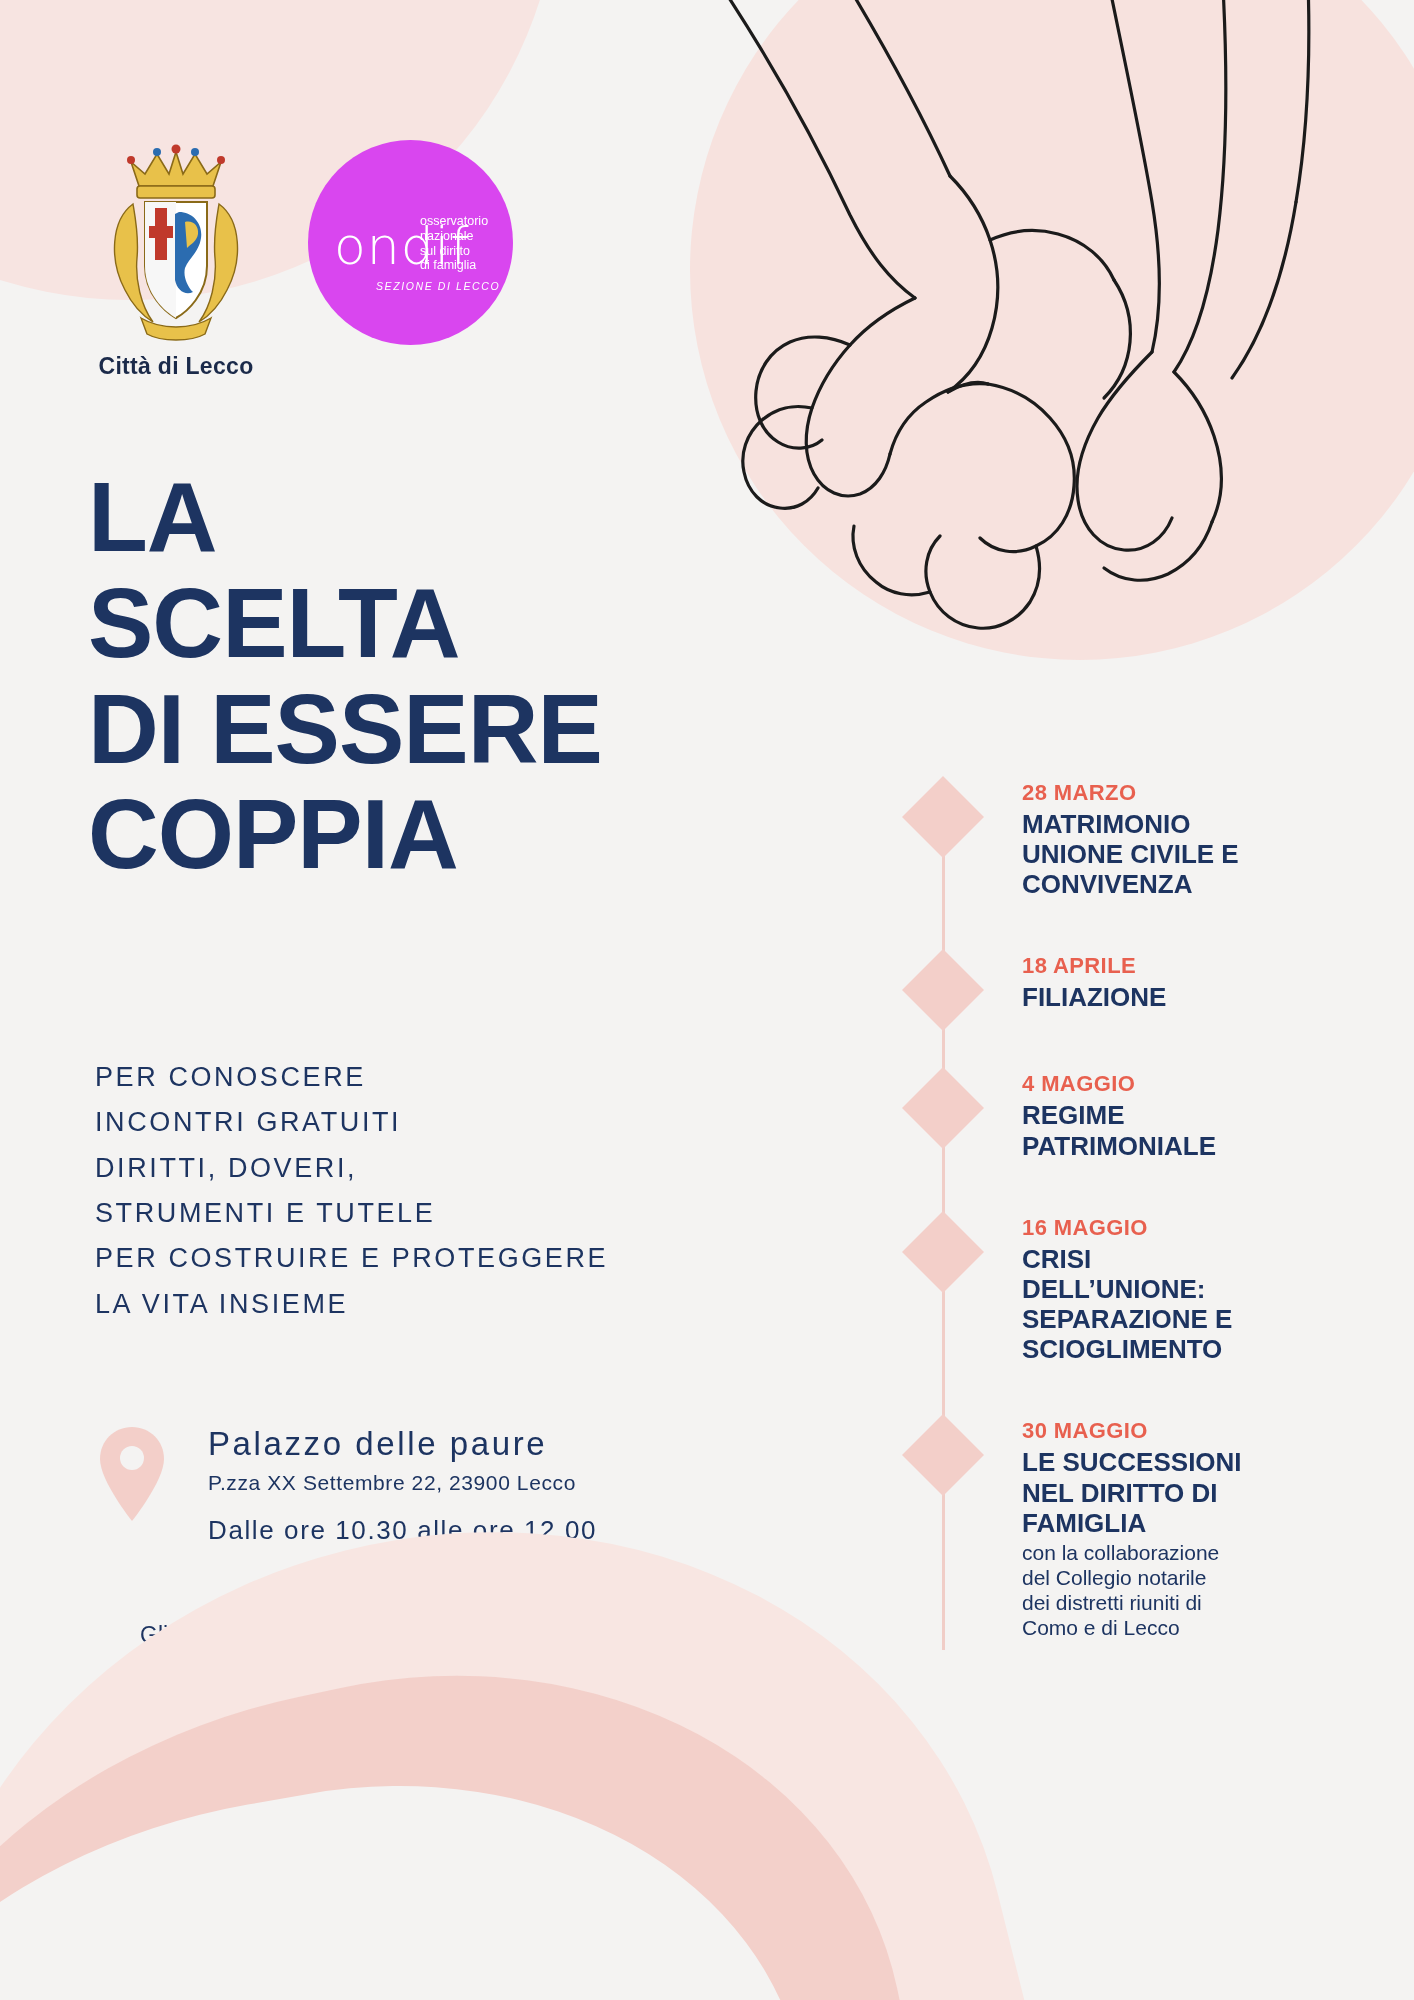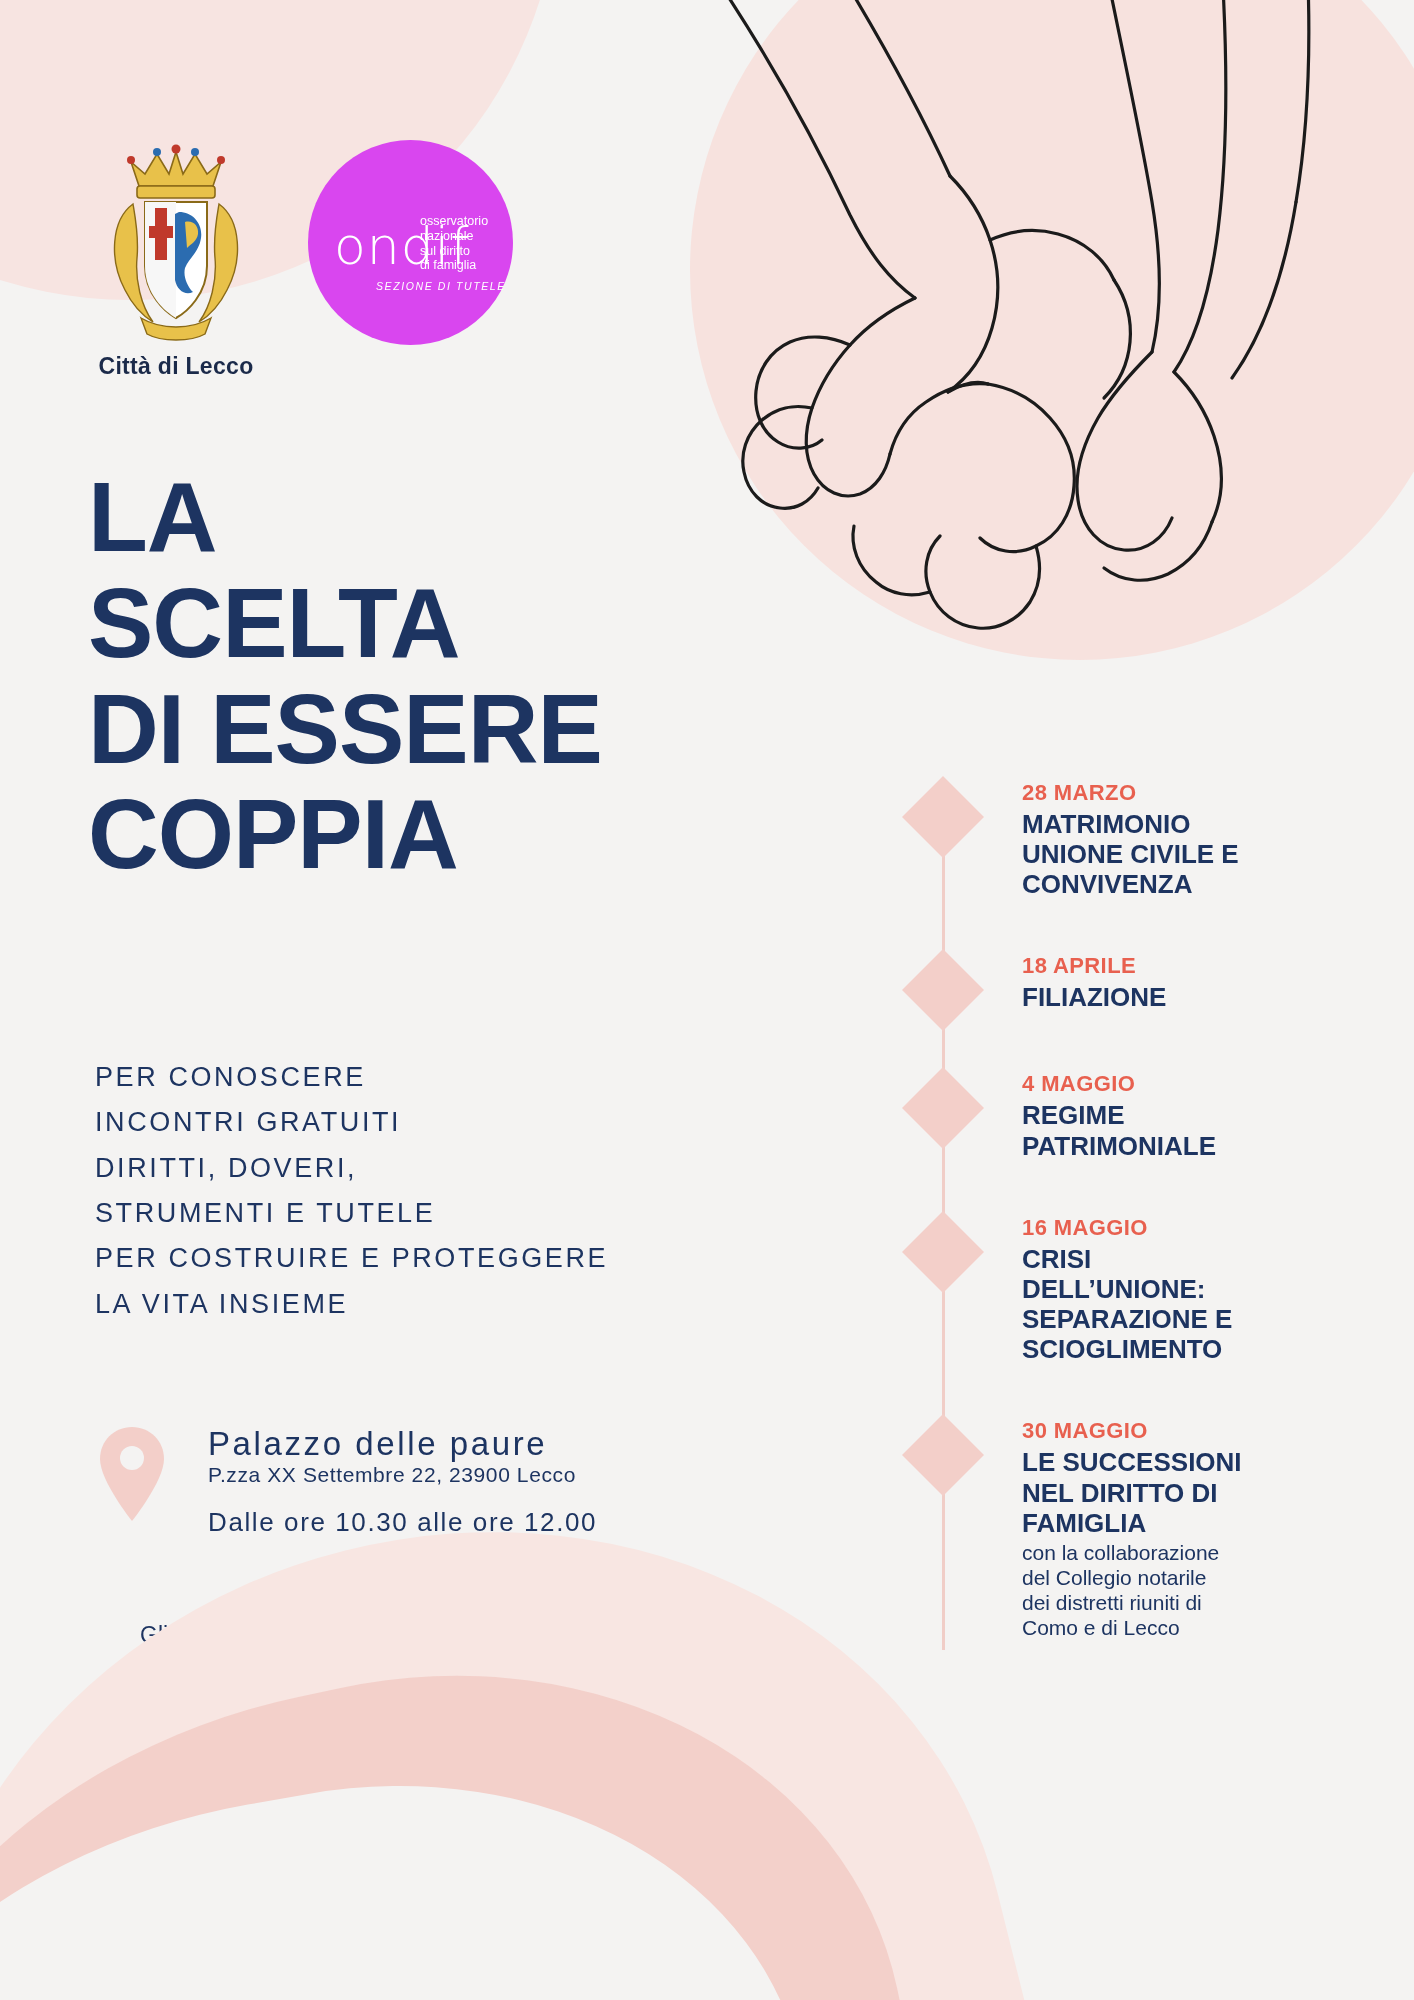--- a/index.html
+++ b/index.html
@@ -177,20 +177,21 @@
   .venue {
     position: absolute;
     left: 208px;
     top: 1425px;
     width: 640px;
     color: #1d3461;
   }
   .venue-name {
     font-size: 33px;
     letter-spacing: 2.6px;
+    margin-bottom: 8px;
   }
   .venue-addr {
     font-size: 21px;
     letter-spacing: .6px;
     margin-bottom: 20px;
   }
   .venue-time {
     font-size: 26px;
     letter-spacing: 1.6px;
   }
@@ -363,21 +364,21 @@
     </div>
 
     <div class="ondif">
       <div class="ondif-word">ondif</div>
       <div class="ondif-sub">
         <div>osservatorio</div>
         <div>nazionale</div>
         <div>sul diritto</div>
         <div>di famiglia</div>
       </div>
-      <div class="ondif-sez">SEZIONE  DI  TUTELE</div>
+      <div class="ondif-sez">SEZIONE  DI  LECCO</div>
     </div>
   </div>
 
   <div class="headline">
     <div>LA</div>
     <div>SCELTA</div>
     <div>DI ESSERE</div>
     <div>COPPIA</div>
   </div>
 

